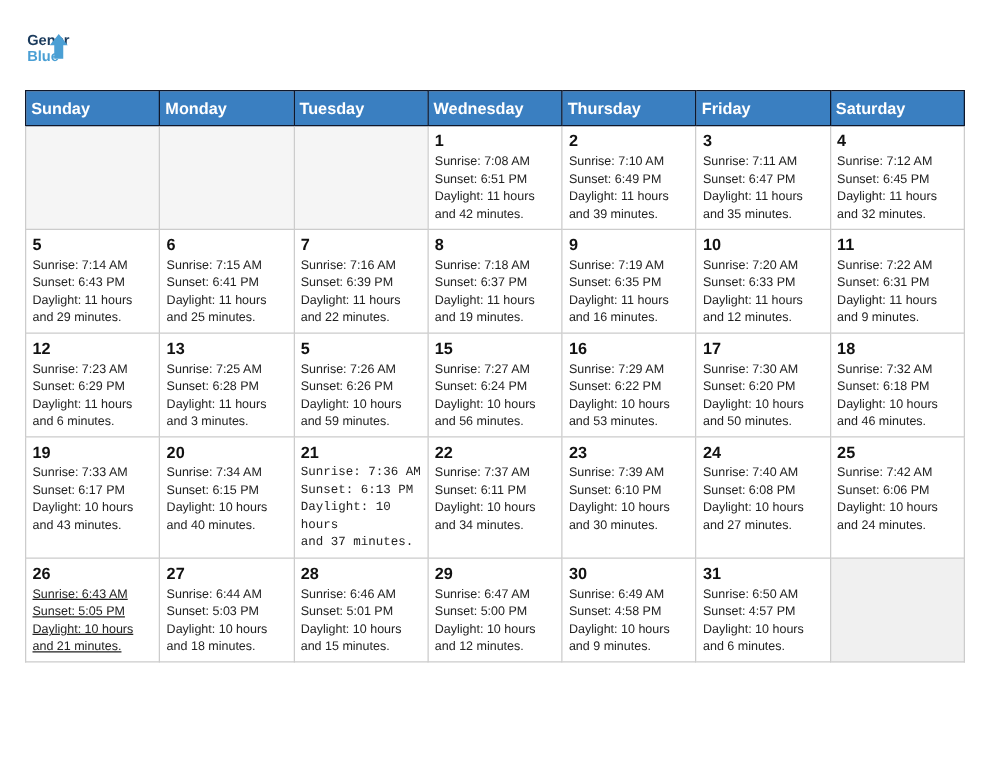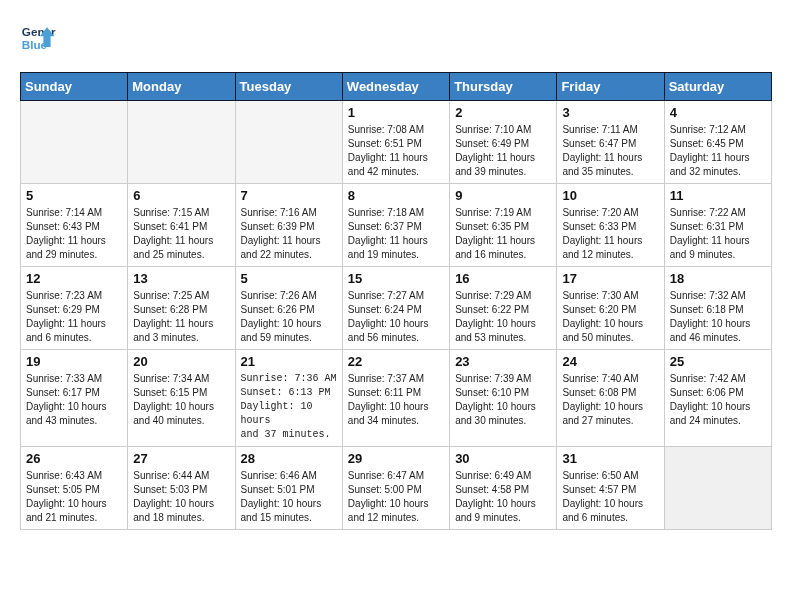--- a/index.html
+++ b/index.html
@@ -290,21 +290,21 @@
           <div class="day-number">25</div>
           <div class="day-info" style="white-space: pre-line;">Sunrise: 7:42 AM
 Sunset: 6:06 PM
 Daylight: 10 hours
 and 24 minutes.</div>
         </td>
       </tr>
       <tr>
         <td>
           <div class="day-number">26</div>
-          <div class="day-info" style="white-space: pre-line;">Sunrise: 6:43 AM
+          <div class="day-info" style="white-space: pre-line; text-decoration: underline;">Sunrise: 6:43 AM
 Sunset: 5:05 PM
 Daylight: 10 hours
 and 21 minutes.</div>
         </td>
         <td>
           <div class="day-number">27</div>
           <div class="day-info" style="white-space: pre-line;">Sunrise: 6:44 AM
 Sunset: 5:03 PM
 Daylight: 10 hours
 and 18 minutes.</div>

